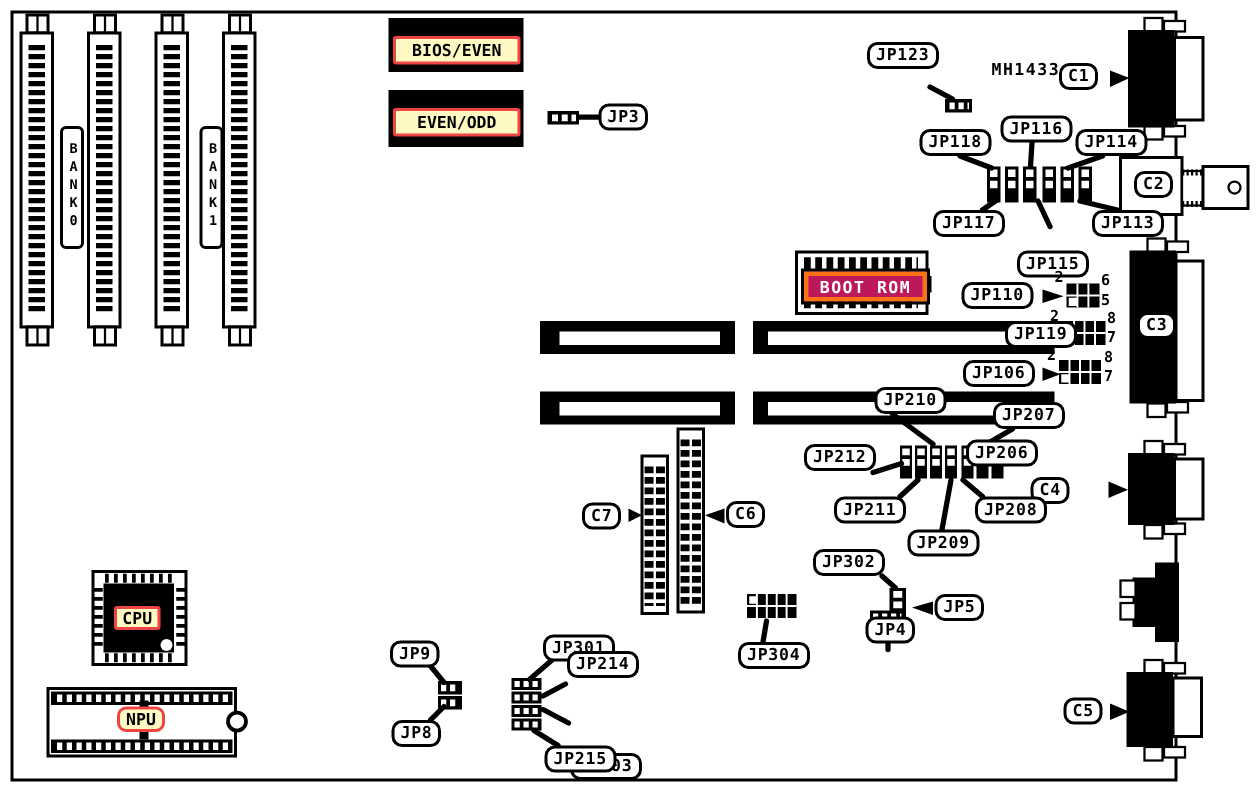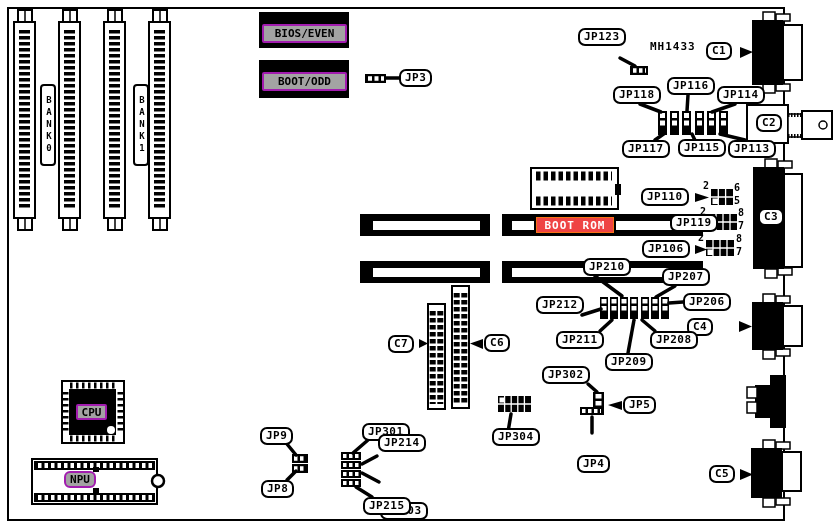--- a/index.html
+++ b/index.html
@@ -3,31 +3,31 @@
 <meta charset="utf-8">
 <style>
   html,body{margin:0;padding:0;background:#fff;}
   #diagram{position:relative;width:837px;height:527px;background:#fff;
            font-family:"DejaVu Sans Mono",monospace;overflow:hidden;}
   svg{position:absolute;left:0;top:0;z-index:1;}
   .co{position:absolute;background:#fff;border:2px solid #000;border-radius:7px;
       padding:0 4px;font:bold 11px "DejaVu Sans Mono",monospace;line-height:14px;
       letter-spacing:.5px;white-space:nowrap;z-index:3;}
   .pin{position:absolute;font:bold 10px "DejaVu Sans Mono",monospace;line-height:10px;z-index:3;}
-  .plain{position:absolute;font:bold 11px "DejaVu Sans Mono",monospace;letter-spacing:1px;z-index:3;}
-  .chipbox{position:absolute;background:#a3a3a3;border:2px solid #a21caf;border-radius:2px;
+  .plain{position:absolute;font:bold 11px "DejaVu Sans Mono",monospace;letter-spacing:1px;z-index:3;margin-left:11px;}
+  .chipbox{position:absolute;background:#fef9c3;border:2px solid #ef4444;border-radius:2px;
       font:bold 11px "DejaVu Sans Mono",monospace;display:flex;align-items:center;
       justify-content:center;z-index:3;white-space:nowrap;}
   .rnd{border-radius:6px;}
   .bank{position:absolute;background:#fff;border:2px solid #000;border-radius:4px;
       writing-mode:vertical-rl;text-orientation:upright;text-align:center;
       font:bold 9px "DejaVu Sans Mono",monospace;letter-spacing:2px;z-index:3;}
-  .bootrom{position:absolute;background:#ef4444;color:#fff;border:1px solid #f97316;
+  .bootrom{position:absolute;background:#be185d;color:#fff;border:3px solid #f97316;
       outline:2px solid #000;font:bold 11px "DejaVu Sans Mono",monospace;letter-spacing:1px;
-      display:flex;align-items:center;justify-content:center;z-index:3;white-space:nowrap;margin-top:36px;}
+      display:flex;align-items:center;justify-content:center;z-index:3;white-space:nowrap;}
   .ld{stroke:#000;stroke-width:3.5;stroke-linecap:round;}
   .s2{fill:#fff;stroke:#000;stroke-width:2;}
   .blk{fill:#000;}
   .wt{fill:#fff;}
   .tb{fill:#fff;stroke:#000;stroke-width:1.5;}
 </style>
 </head>
 <body>
 
 <div id="diagram">
@@ -302,54 +302,54 @@
     <polygon points="740,469 753,474.5 740,480" class="blk"></polygon>
   </g>
 </svg>
 
 <div class="plain" style="left:650px;top:40px">MH1433</div>
 
 <div class="bank" style="left:40px;top:84px;width:12px;height:76px;padding:1px 0">BANK0</div>
 <div class="bank" style="left:133px;top:84px;width:12px;height:76px;padding:1px 0">BANK1</div>
 
 <div class="chipbox" style="left:262px;top:24px;width:81px;height:15px">BIOS/EVEN</div>
-<div class="chipbox" style="left:262px;top:72px;width:81px;height:15px">BOOT/ODD</div>
+<div class="chipbox" style="left:262px;top:72px;width:81px;height:15px">EVEN/ODD</div>
 <div class="bootrom" style="left:536px;top:181px;width:76px;height:14px">BOOT ROM</div>
 <div class="chipbox" style="left:76px;top:404px;width:27px;height:12px">CPU</div>
-<div class="chipbox rnd" style="left:64px;top:471px;width:28px;height:13px">NPU</div>
+<div class="chipbox rnd" style="left:78px;top:471px;width:28px;height:13px">NPU</div>
 
 <div class="co" style="left:706px;top:42px">C1</div>
 <div class="co" style="left:756px;top:114px">C2</div>
 <div class="co" style="left:758px;top:208px">C3</div>
 <div class="co" style="left:687px;top:318px">C4</div>
 <div class="co" style="left:709px;top:465px">C5</div>
 <div class="co" style="left:484px;top:334px">C6</div>
 <div class="co" style="left:388px;top:335px">C7</div>
 
 <div class="co" style="left:399px;top:69px">JP3</div>
 <div class="co" style="left:578px;top:28px">JP123</div>
 <div class="co" style="left:613px;top:86px">JP118</div>
 <div class="co" style="left:667px;top:77px">JP116</div>
 <div class="co" style="left:717px;top:86px">JP114</div>
 <div class="co" style="left:622px;top:140px">JP117</div>
-<div class="co" style="left:678px;top:139px">JP115</div>
+<div class="co" style="left:678px;top:167px">JP115</div>
 <div class="co" style="left:728px;top:140px">JP113</div>
 <div class="co" style="left:641px;top:188px">JP110</div>
 <div class="co" style="left:670px;top:214px">JP119</div>
 <div class="co" style="left:642px;top:240px">JP106</div>
 <div class="co" style="left:583px;top:258px">JP210</div>
 <div class="co" style="left:662px;top:268px">JP207</div>
-<div class="co" style="left:683px;top:293px">JP206</div>
+<div class="co" style="left:644px;top:293px">JP206</div>
 <div class="co" style="left:536px;top:296px">JP212</div>
 <div class="co" style="left:556px;top:331px">JP211</div>
 <div class="co" style="left:605px;top:353px">JP209</div>
 <div class="co" style="left:650px;top:331px">JP208</div>
 <div class="co" style="left:542px;top:366px">JP302</div>
 <div class="co" style="left:623px;top:396px">JP5</div>
-<div class="co" style="left:577px;top:455px">JP4</div>
+<div class="co" style="left:577px;top:411px">JP4</div>
 <div class="co" style="left:492px;top:428px">JP304</div>
 <div class="co" style="left:260px;top:427px">JP9</div>
 <div class="co" style="left:261px;top:480px">JP8</div>
 <div class="co" style="left:362px;top:423px">JP301</div>
 <div class="co" style="left:378px;top:434px">JP214</div>
 <div class="co" style="left:380px;top:502px">JP303</div>
 <div class="co" style="left:363px;top:497px">JP215</div>
 
 <div class="pin" style="left:703px;top:181px">2</div>
 <div class="pin" style="left:734px;top:183px">6</div>

